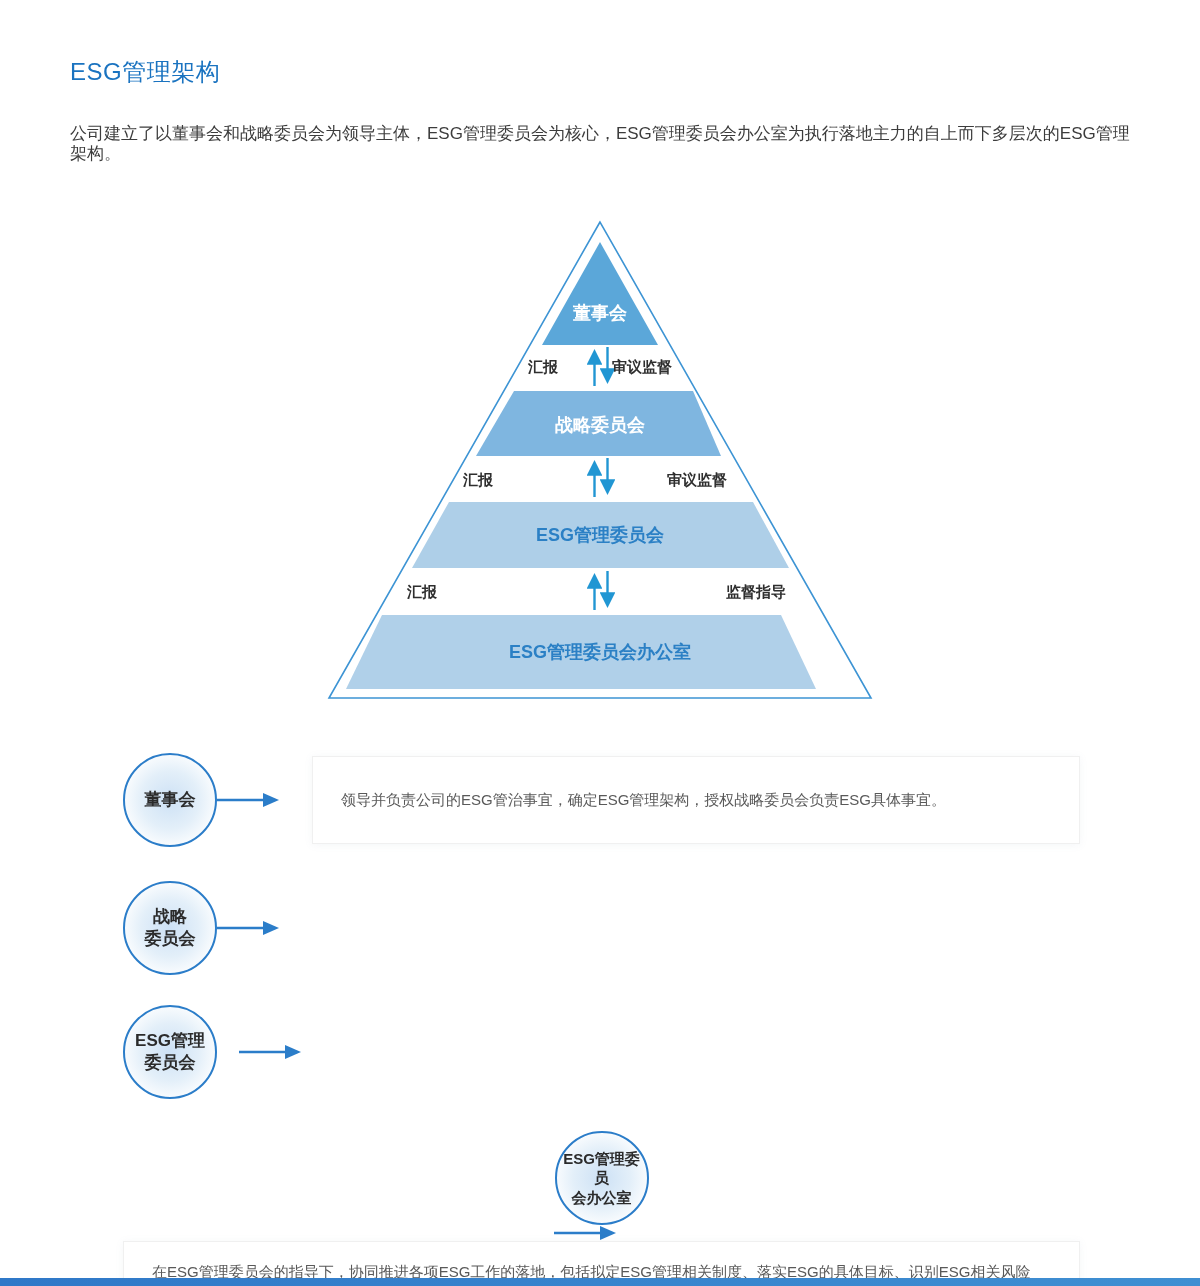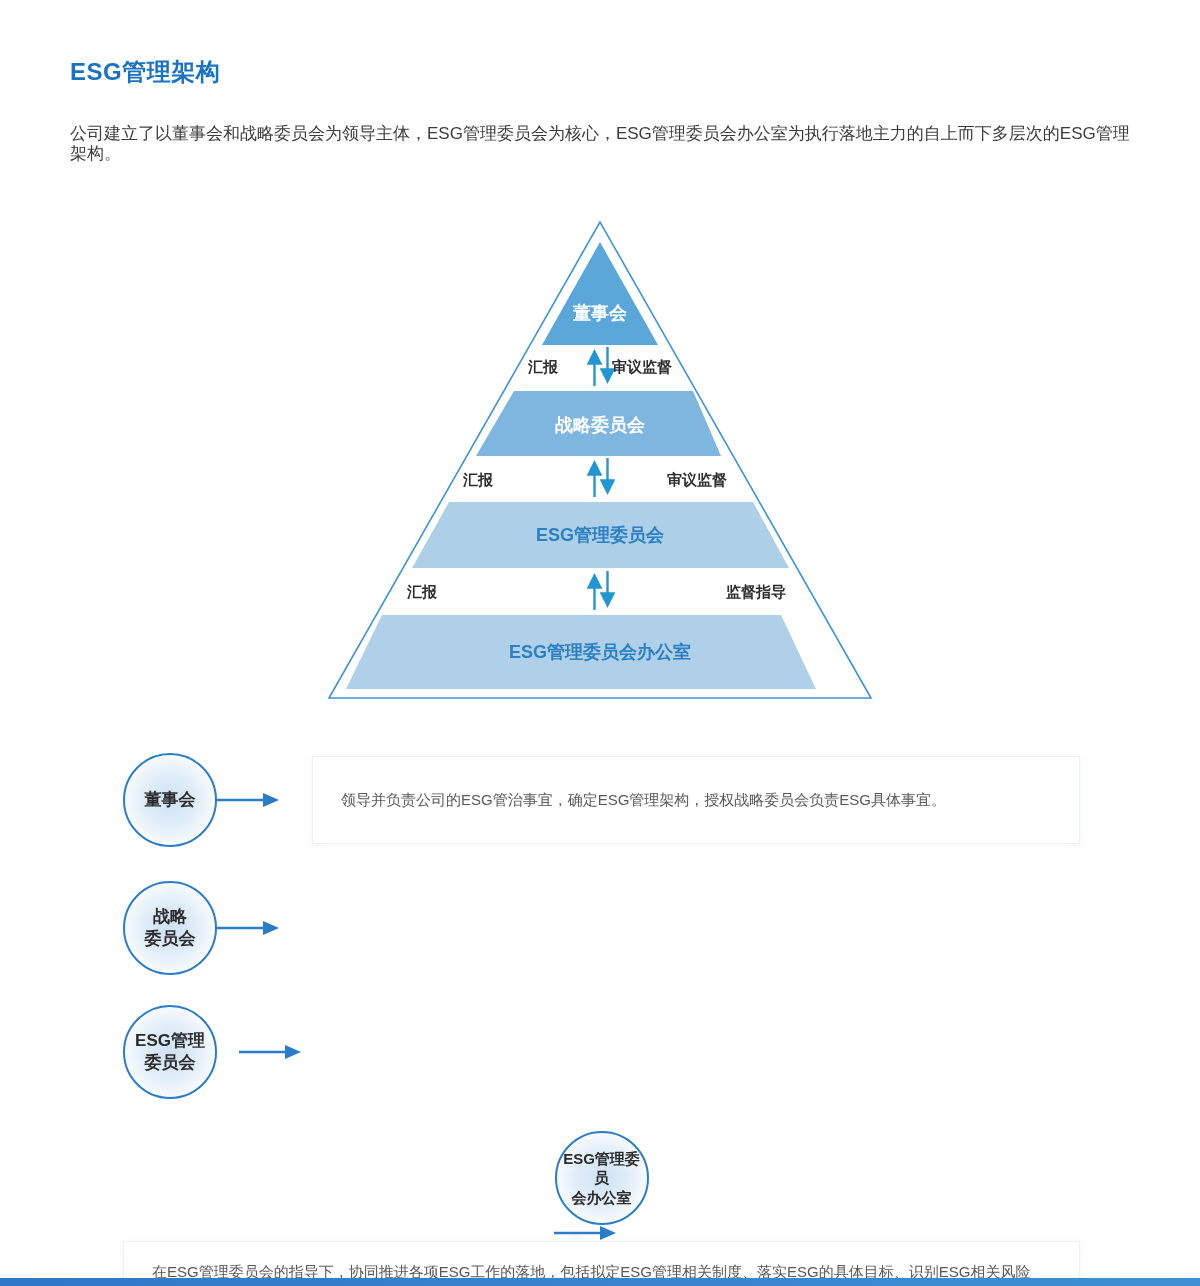--- a/index.html
+++ b/index.html
@@ -3,21 +3,21 @@
 <meta charset="utf-8">
 <style>
   html,body{margin:0;padding:0;}
   body{
     width:1200px;height:1286px;position:relative;overflow:hidden;
     background:#ffffff;
     font-family:"Liberation Sans","DejaVu Sans",sans-serif;
   }
   .page-title{
     position:absolute;left:70px;top:56px;
-    font-size:24px;font-weight:bold;color:#1a73c0;letter-spacing:.5px;
+    font-size:24px;font-weight:normal;color:#1a73c0;letter-spacing:.5px;
   }
   .intro{
     position:absolute;left:70px;top:124px;width:1066px;
     font-size:17px;color:#3c3c3c;line-height:20px;
   }
   .pyramid-wrap{position:absolute;left:300px;top:210px;width:600px;height:500px;}
   .pyramid-wrap svg{display:block;width:600px;height:500px;}
   .lvl-label{font-size:18px;font-weight:bold;}
   .lvl-label.light{fill:#ffffff;}
   .lvl-label.blue{fill:#2b80c5;}

